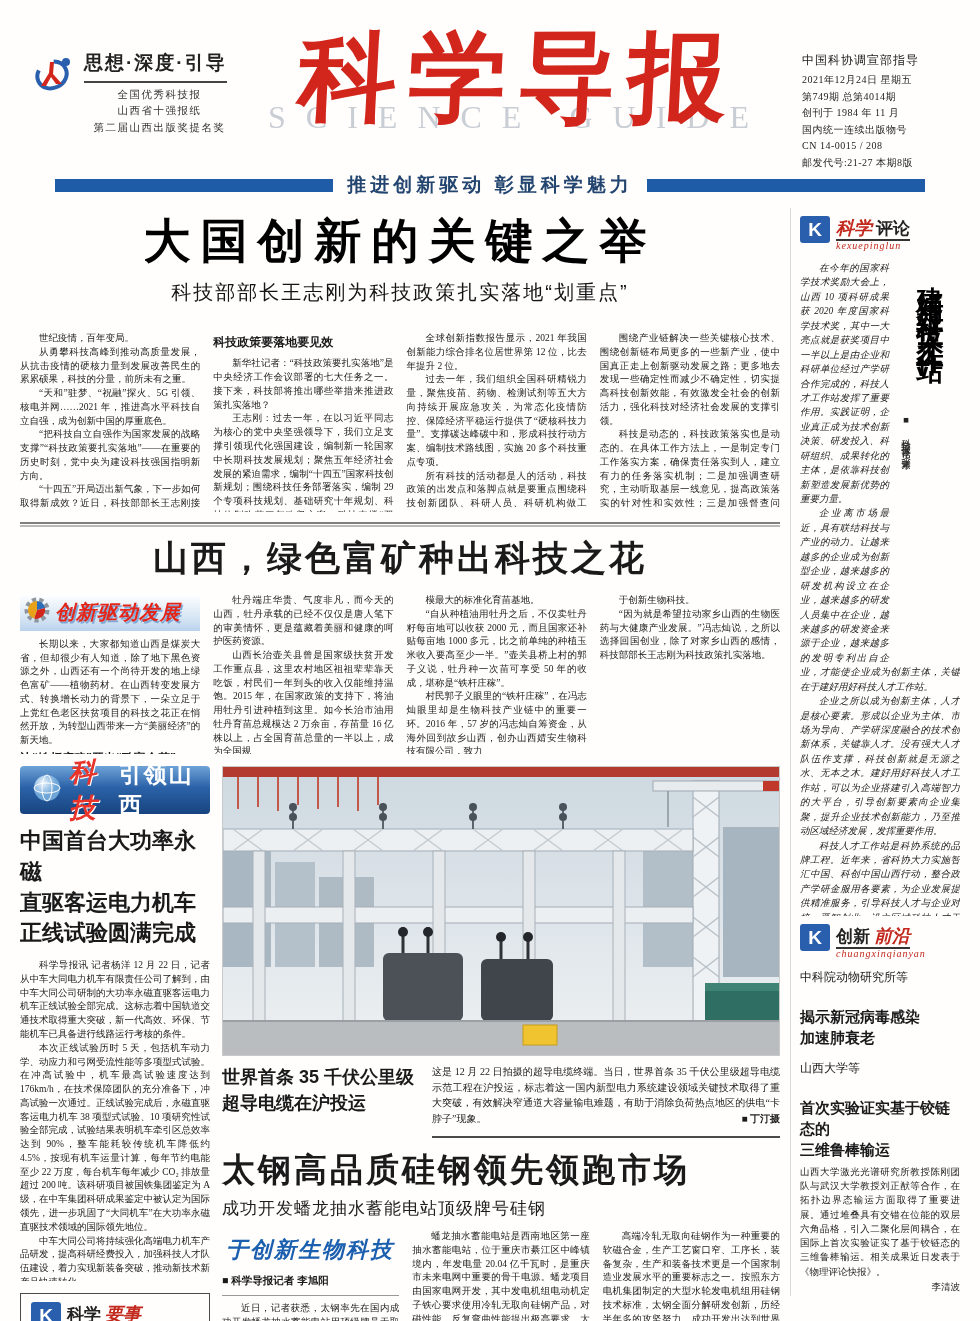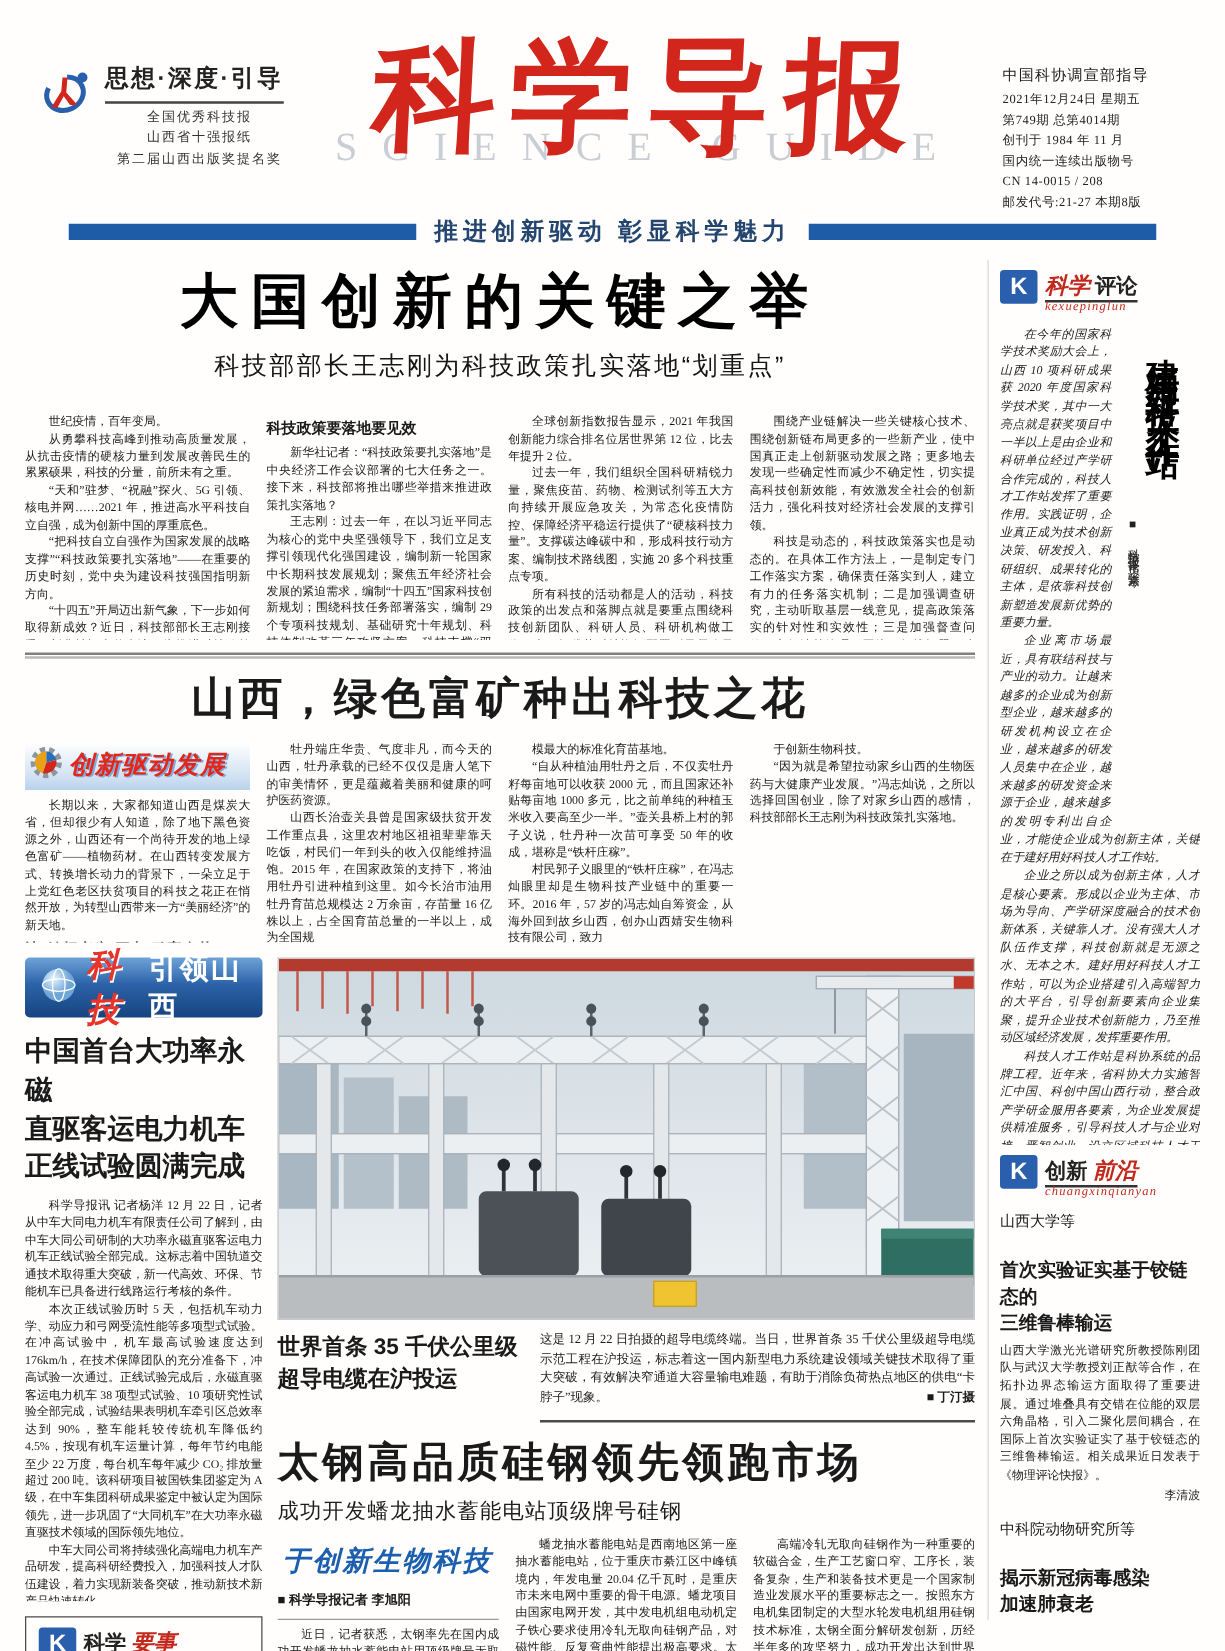--- a/index.html
+++ b/index.html
@@ -433,29 +433,29 @@
         <span>
           <span class="brand-words">
             <span class="brand-plain">创新</span>
             <span class="brand-script">前沿</span>
           </span>
           <div class="brand-pinyin">chuangxinqianyan</div>
         </span>
       </div>
 
       <article class="fr-art">
+        <div class="fr-kicker">中科院动物研究所等</div>
+        <h4 class="fr-headline">揭示新冠病毒感染
+加速肺衰老</h4>
+
+      </article>
+
+      <article class="fr-art">
         <div class="fr-kicker">山西大学等</div>
         <h4 class="fr-headline">首次实验证实基于铰链态的
 三维鲁棒输运</h4>
         <div class="fr-body">山西大学激光光谱研究所教授陈刚团队与武汉大学教授刘正猷等合作，在拓扑边界态输运方面取得了重要进展。通过堆叠具有交错在位能的双层六角晶格，引入二聚化层间耦合，在国际上首次实验证实了基于铰链态的三维鲁棒输运。相关成果近日发表于《物理评论快报》。</div>
         <div class="fr-sig">李清波</div>
       </article>
-
-      <article class="fr-art">
-        <div class="fr-kicker">中科院动物研究所等</div>
-        <h4 class="fr-headline">揭示新冠病毒感染
-加速肺衰老</h4>
-
-      </article>
     </aside>
   </div>
 
 </div>
 
 </body></html>

